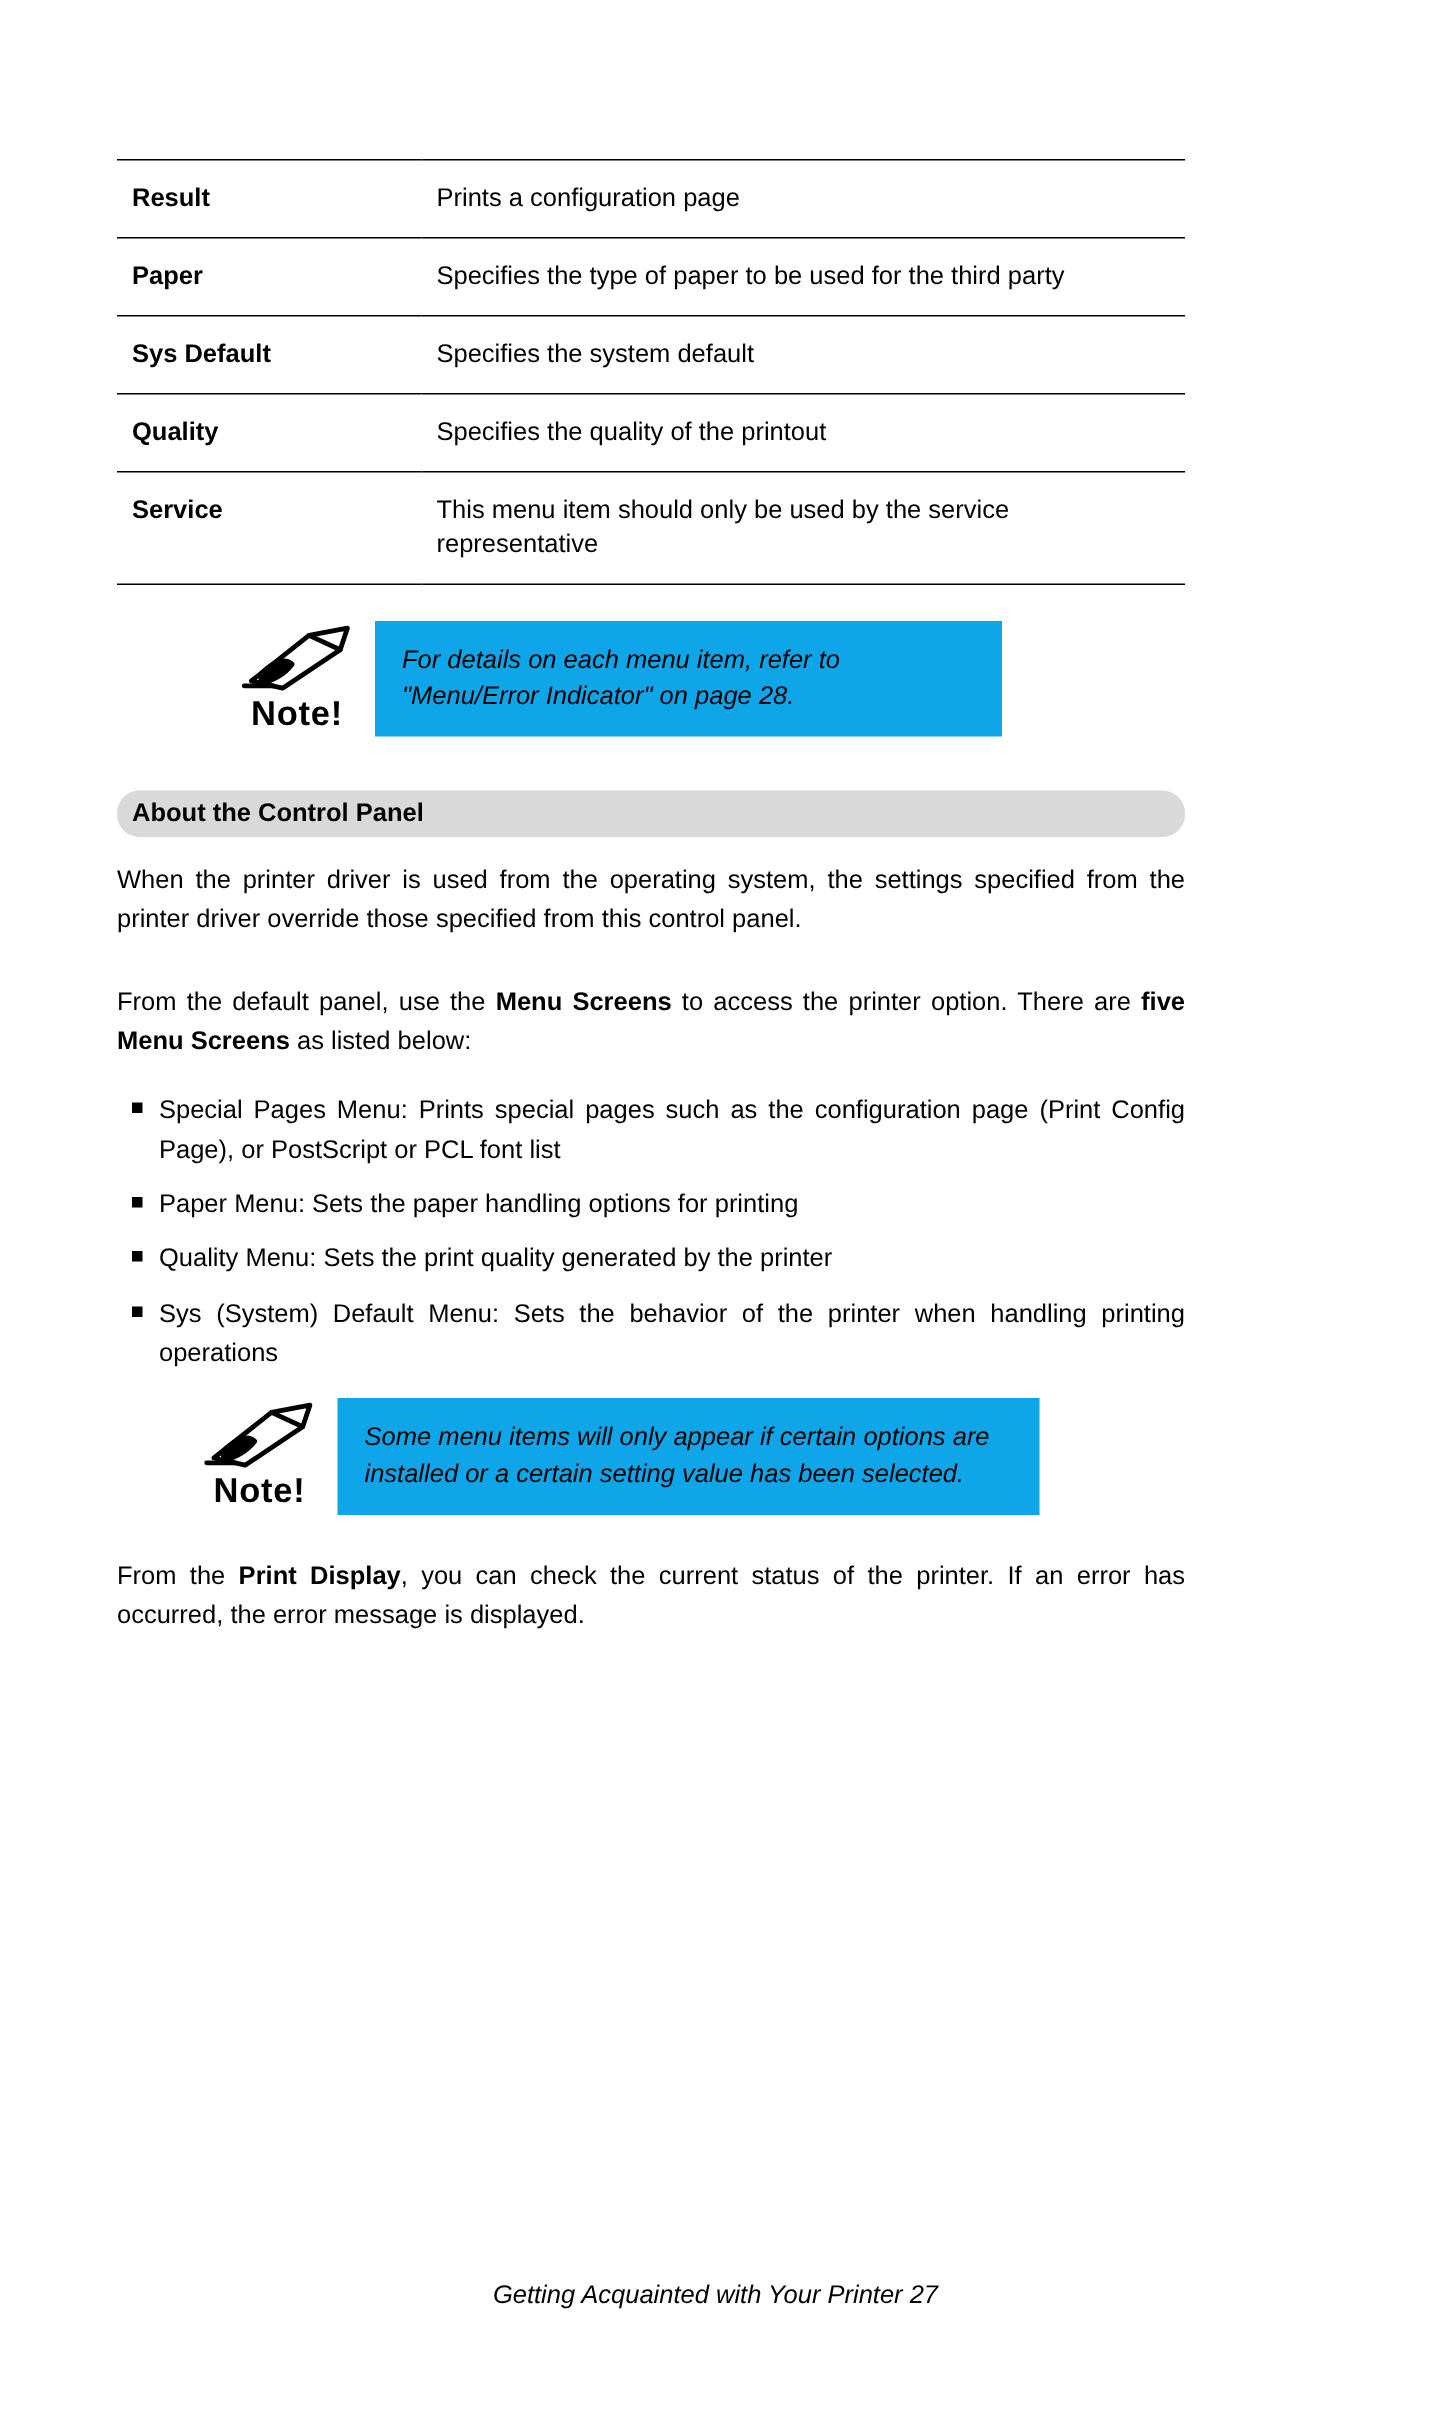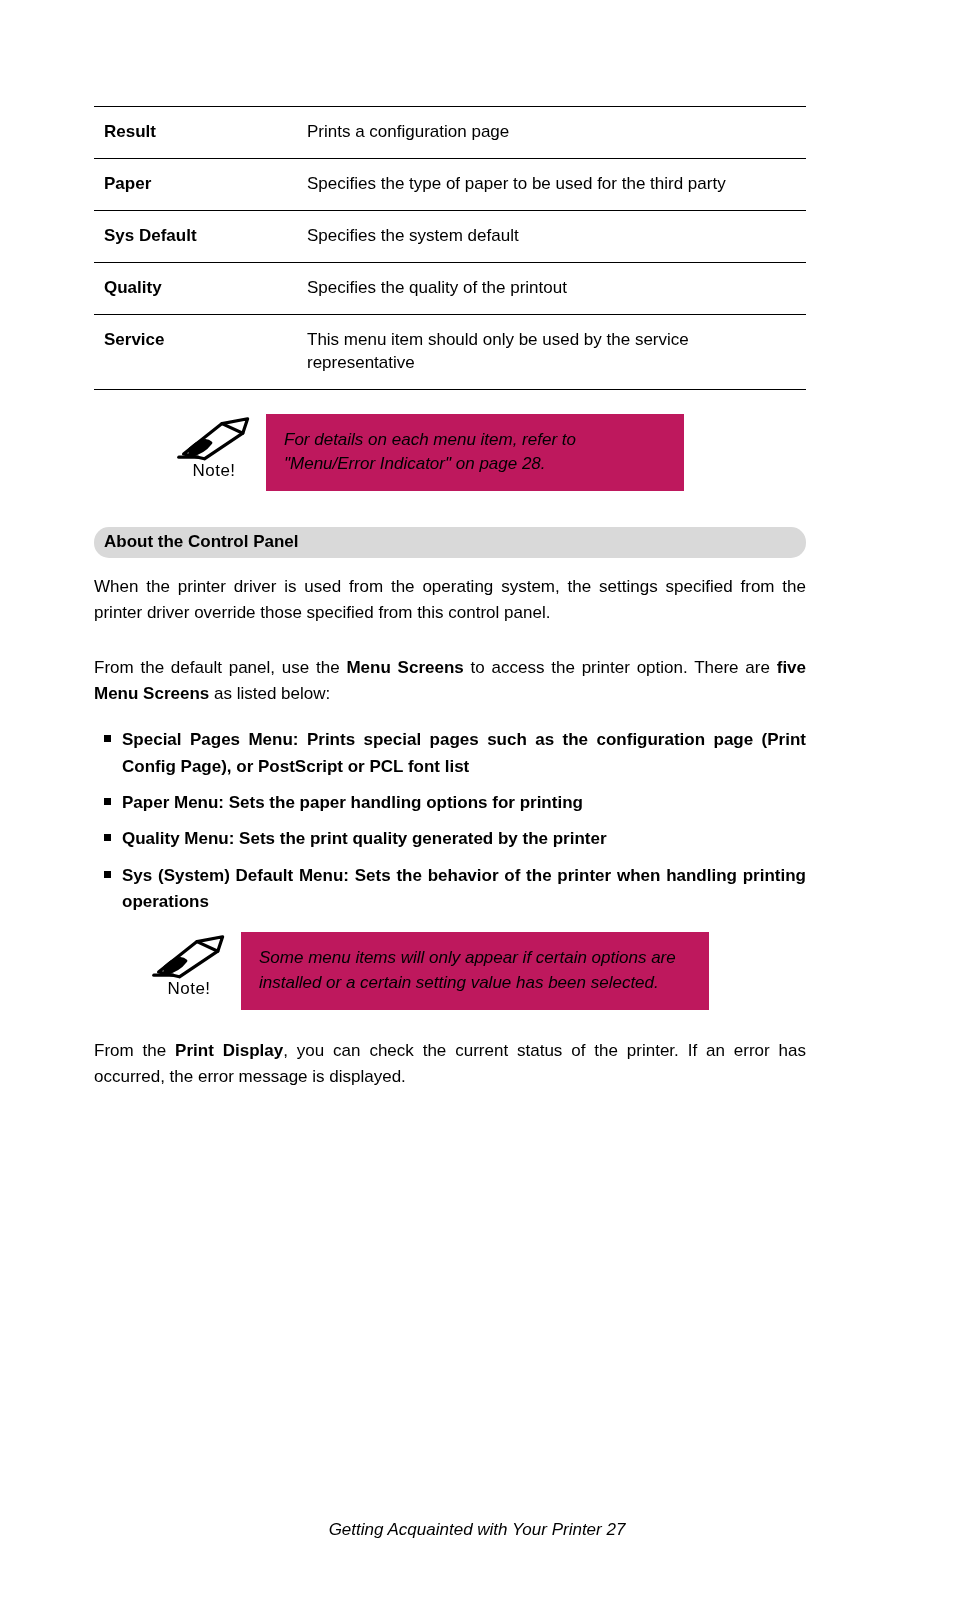--- a/index.html
+++ b/index.html
@@ -7,21 +7,21 @@
     width:954px;
     height:1612px;
     font-family:Arial,Helvetica,sans-serif;
     color:#000;
     font-size:17px;
     line-height:1.35;
     position:relative;
   }
   .page{
     position:absolute;
-    left:94px;
+    left:78px;
     width:712px;
     top:0;
   }
   
   table{
     border-collapse:collapse;
     width:100%;
     margin-top:106px;
   }
   td{
@@ -42,38 +42,38 @@
     margin-top:24px;
   }
   .note-row.note2{margin-top:10px;}
   .note-icon{
     flex:0 0 auto;
     margin-left:80px;
     margin-right:12px;
   }
   .note-row.note2 .note-icon{margin-left:55px;}
   .note-box{
-    background:#be185d;
+    background:#0ea5e9;
     padding:14px 18px;
     font-style:italic;
     font-size:17px;
     line-height:1.45;
     flex:0 0 auto;
   }
   .note-box.w1{width:382px;}
   .note-box.w2{width:432px;}
   
   .hand{
     width:80px;height:64px;
   }
   .hand svg{width:80px;height:48px;display:block;}
   .hand .label{
     font-family:Arial,Helvetica,sans-serif;
-    font-weight:normal;
-    font-size:17px;
+    font-weight:bold;
+    font-size:23px;
     text-align:center;
     margin-top:-2px;
     letter-spacing:0.5px;
   }
   
   .section-bar{
     background:#d9d9d9;
     margin-top:36px;
     padding:4px 10px;
     font-weight:bold;
@@ -92,21 +92,20 @@
     margin-top:20px;
     padding:0;
     list-style:none;
   }
   .list li{
     position:relative;
     padding-left:28px;
     margin-top:10px;
     line-height:1.55;
     text-align:justify;
-    font-weight:bold;
   }
   .list li::before{
     content:"";
     position:absolute;
     left:10px;top:8px;
     width:7px;height:7px;
     background:#000;
   }
   .page-num{
     position:absolute;

